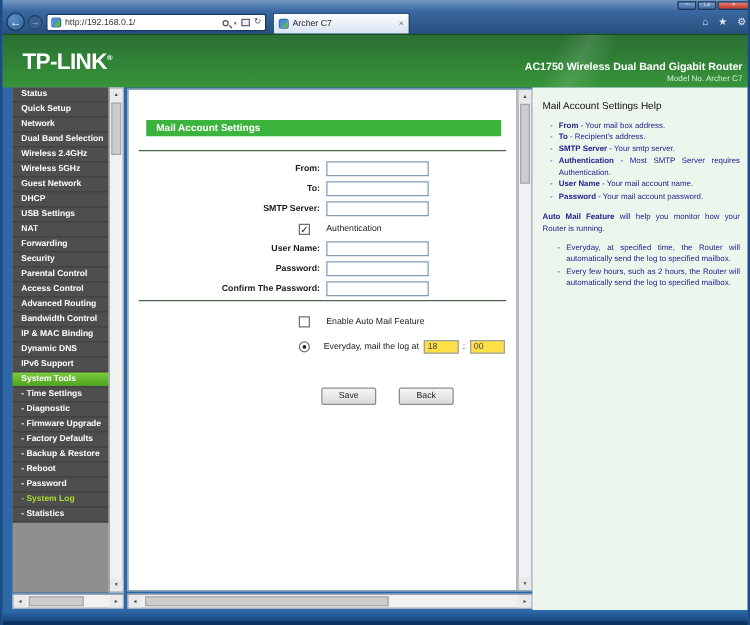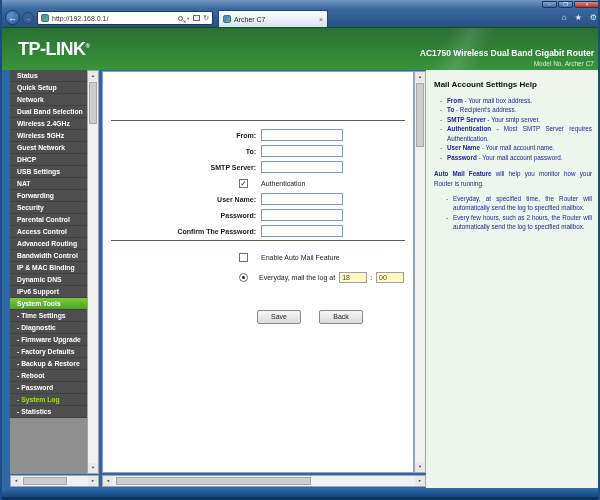--- a/index.html
+++ b/index.html
@@ -93,32 +93,32 @@
     font-size:7px; padding:0 2px; font-family:"Liberation Sans", sans-serif; }
   .checkrow { position:absolute; left:136px; display:flex; align-items:center; height:12px; }
   .cbox { width:9px; height:9px; border:1px solid #707070; background:#fff; font-size:8px;
     line-height:8px; text-align:center; color:#222; }
   .rdo { width:9px; height:9px; border:1px solid #707070; border-radius:50%; background:#fff;
     position:relative; }
   .rdo.sel::after { content:""; position:absolute; left:2px; top:2px; width:3px; height:3px;
     border-radius:50%; background:#222; }
   .ctext { font-size:7px; color:#1a1a1a; margin-left:13px; white-space:nowrap; }
   .rtext { font-size:7px; color:#1a1a1a; margin-left:11px; white-space:nowrap; }
-  .dinput { margin-left:4px; width:28px; height:11px; background:#fef9c3; border:1px solid #a0a0a0;
+  .dinput { margin-left:4px; width:28px; height:11px; background:#fde047; border:1px solid #a0a0a0;
     font-size:7px; color:#444; padding:0 2px; font-family:"Liberation Sans", sans-serif; }
   .dcolon { font-size:7px; color:#1a1a1a; margin-left:3px; }
   .dsuffix { font-size:7px; color:#1a1a1a; margin-left:5px; }
   .btn { position:absolute; width:44px; height:14px; background:linear-gradient(#f6f6f6,#dadada);
     border:1px solid #8a8a8a; border-radius:2px; font-size:7px; color:#222; text-align:center;
     line-height:12px; cursor:pointer; }
   #save-btn { left:154px; top:238px; } #back-btn2 { left:216px; top:238px; }
   
   #help { position:absolute; left:424px; top:70px; width:173px; height:418px; background:#edf6ed;
     padding:10px 7px 0 8px; overflow:hidden; }
-  #help-title { font-size:8px; font-weight:bold; color:#0c0c0c; margin-bottom:7px; }
+  #help-title { font-size:8px; font-weight:normal; color:#0c0c0c; margin-bottom:7px; }
   .help-list { list-style:none; margin-left:6px; }
   .help-list li { font-size:6.3px; color:#23238f; line-height:1.5; text-align:justify;
     padding-left:7px; position:relative; }
   .help-list li::before { content:"-"; position:absolute; left:0; }
   .help-list .term { font-weight:bold; }
   #help-para { font-size:6.3px; color:#23238f; line-height:1.5; text-align:justify; margin-top:7px; }
   #help-para .term { font-weight:bold; }
   #help-list2 { margin-top:6px; margin-left:12px; }
   
   #bottombar { position:absolute; left:0; top:488px; width:600px; height:12px;
@@ -204,20 +204,21 @@
     <div class="sbtn down">▼</div>
   </div>
 </div>
 <div id="side-hscroll" class="hscroll">
   <div class="sbtn left">◄</div>
   <div class="sthumb"></div>
   <div class="sbtn right">►</div>
 </div>
 
 <div id="main">
+  <div id="main-title">Mail Account Settings</div>
   <div id="sep1" class="sep"></div>
 
   <div class="frow" style="top:56px">
     <span class="flabel">From:</span>
     <input class="finput" style="">
   </div>
   <div class="frow" style="top:72px">
     <span class="flabel">To:</span>
     <input class="finput" style="">
   </div>

